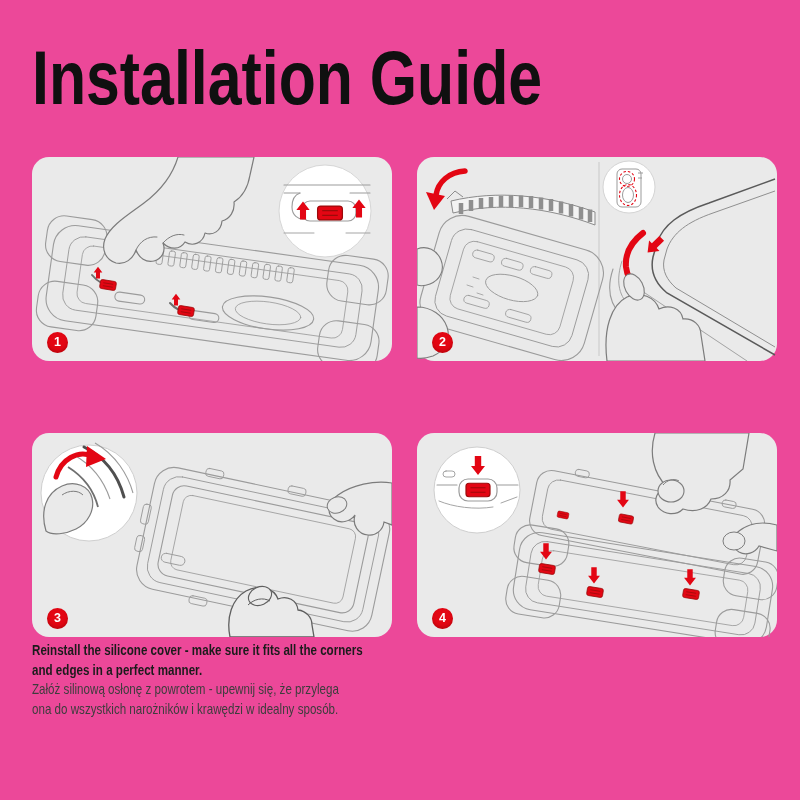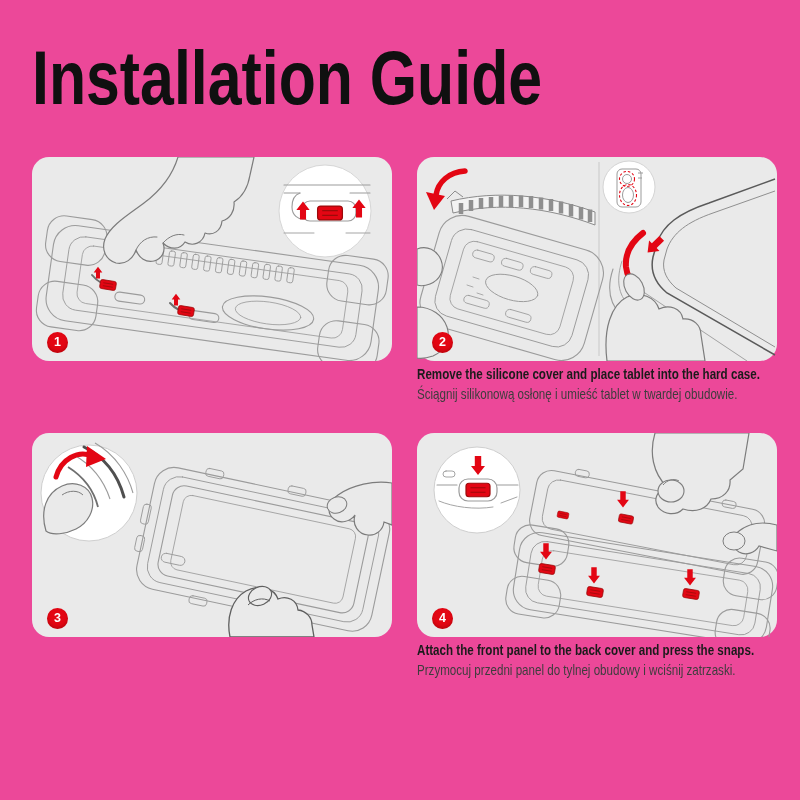--- a/index.html
+++ b/index.html
@@ -156,24 +156,20 @@
               <path d="M221,16 h5 M221,21 h4"></path>
             </g>
             <g fill="none" stroke="#e30613" stroke-width="1.1" stroke-dasharray="2.5 2">
               <circle cx="210" cy="22" r="7.5"></circle>
               <ellipse cx="211" cy="38" rx="8.5" ry="10.5"></ellipse>
             </g>
           </g>
         </svg>
         <div class="badge">2</div>
       </figure>
-      <div class="caption">
-        <p class="en">Remove the silicone cover and place tablet into the hard case.</p>
-        <p class="pl">Ściągnij silikonową osłonę i umieść tablet w twardej obudowie.</p>
-      </div>
     </section>
 
     <section class="step">
       <figure class="panel" style="margin:0">
         <svg class="art" viewBox="0 0 360 204">
           <g fill="none" stroke="#9b9b9b" stroke-width="1.1" stroke-linecap="round" stroke-linejoin="round">
             <g transform="rotate(12 230 112)">
               <rect x="112" y="54" width="240" height="124" rx="20"></rect>
               <rect x="122" y="62" width="220" height="108" rx="16" stroke-width="0.9"></rect>
               <rect x="132" y="70" width="200" height="92" rx="12"></rect>
@@ -201,20 +197,26 @@
             <path fill="#eaeaea" stroke="#7c7c7c" stroke-width="1.2" d="M14,98 C8,78 14,60 30,53 C43,47 57,53 60,65 C63,77 56,90 44,96 C34,101 20,103 14,98 Z"></path>
             <path d="M30,62 C37,57 46,57 51,62" fill="none" stroke="#7c7c7c" stroke-width="1"></path>
             <g>
               <path d="M24,44 C29,26 46,17 60,23" stroke="#e30613" stroke-width="5" fill="none" stroke-linecap="round"></path>
               <path d="M55,13 L74,26 L54,34 Z" fill="#e30613"></path>
             </g>
           </g>
         </svg>
         <div class="badge">3</div>
       </figure>
+      <div class="caption">
+        <p class="en">Reinstall the silicone cover - make sure it fits all the corners
+and edges in a perfect manner.</p>
+        <p class="pl">Załóż silinową osłonę z powrotem - upewnij się, że przylega
+ona do wszystkich narożników i krawędzi w idealny sposób.</p>
+      </div>
     </section>
 
     <section class="step">
       <figure class="panel" style="margin:0">
         <svg class="art" viewBox="0 0 360 204">
           <g fill="none" stroke="#9b9b9b" stroke-width="1.1" stroke-linecap="round" stroke-linejoin="round">
             <g transform="rotate(9 225 155)">
               <rect x="98" y="116" width="256" height="78" rx="20"></rect>
               <rect x="110" y="124" width="232" height="62" rx="14" stroke-width="0.9"></rect>
               <rect x="122" y="132" width="208" height="46" rx="10" stroke-width="0.8"></rect>
@@ -254,20 +256,16 @@
               <rect x="42" y="46" width="38" height="22" rx="9" stroke-width="1.2"></rect>
               <path d="M22,68 C36,74 58,77 76,74 M84,70 L100,64" stroke-width="0.9"></path>
               <rect x="26" y="38" width="12" height="6" rx="3" stroke-width="0.9"></rect>
             </g>
             <use href="#arrow-up" transform="translate(61,32) scale(1,-1)"></use>
             <use href="#snap-clip" transform="translate(61,57) scale(1.5)"></use>
           </g>
         </svg>
         <div class="badge">4</div>
       </figure>
-      <div class="caption">
-        <p class="en">Attach the front panel to the back cover and press the snaps.</p>
-        <p class="pl">Przymocuj przedni panel do tylnej obudowy i wciśnij zatrzaski.</p>
-      </div>
     </section>
 
   </div>
 </div>
 
 </body></html>

